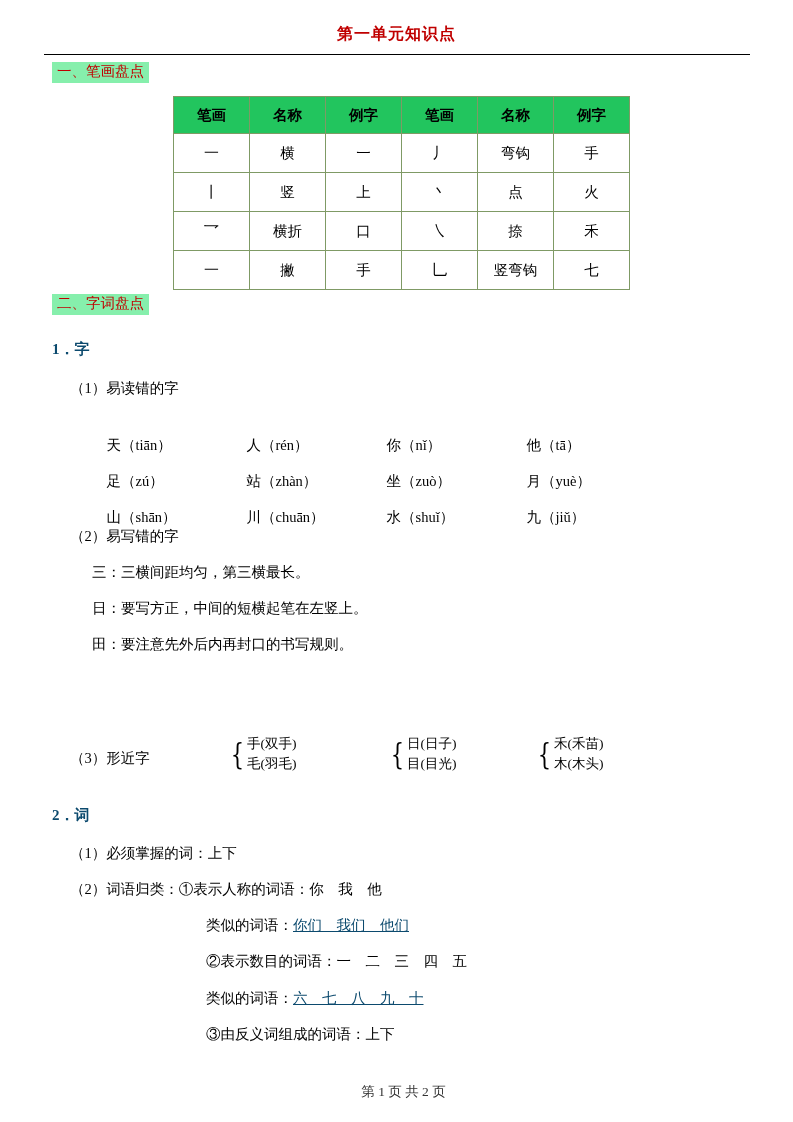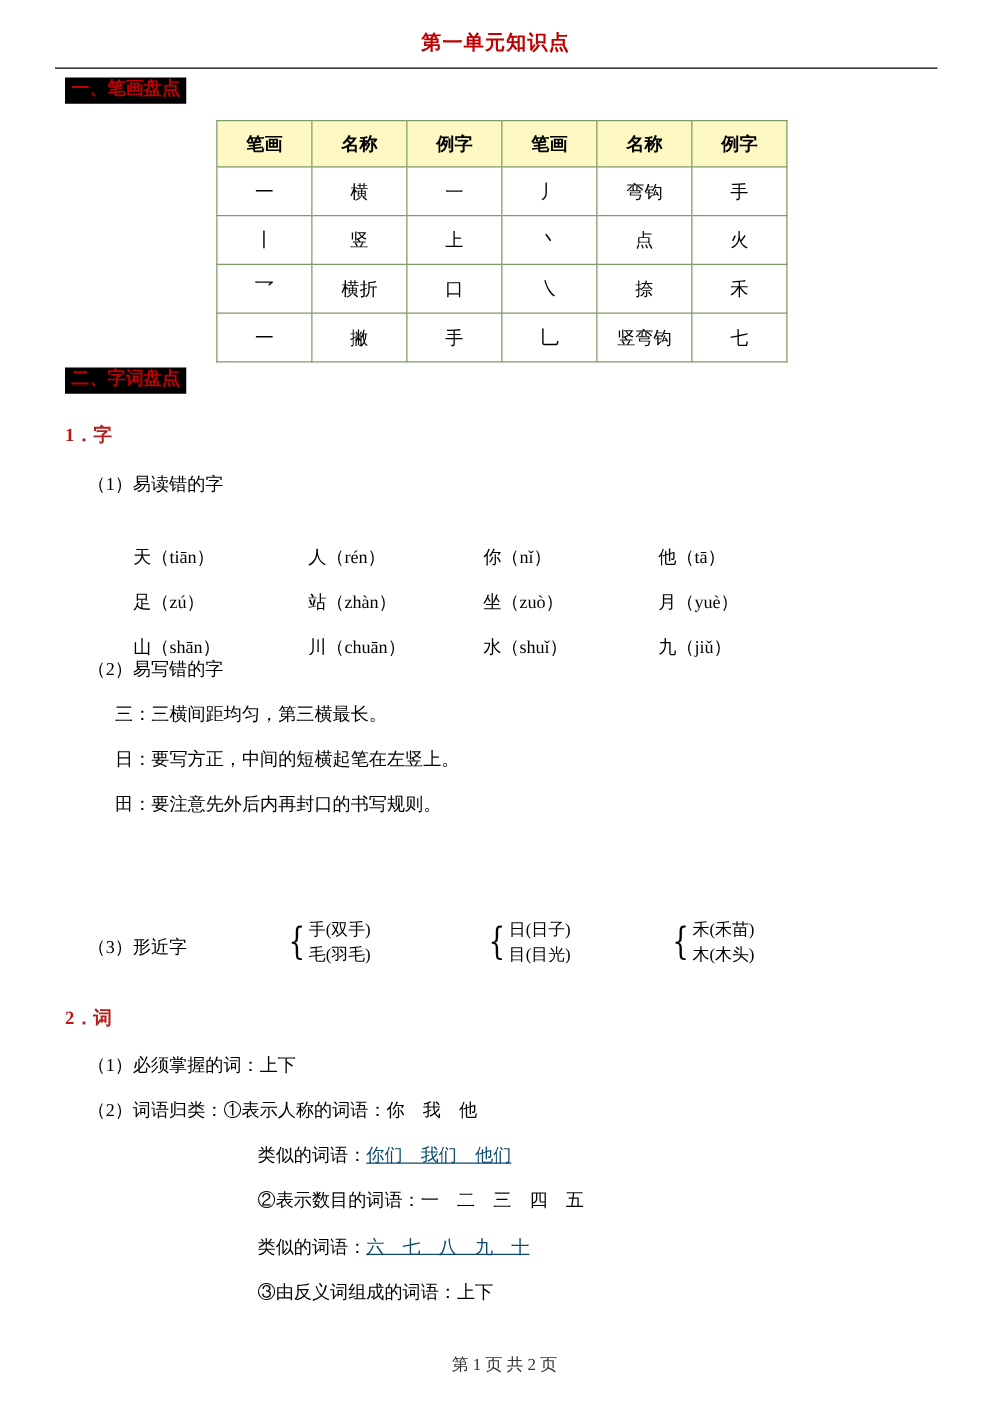--- a/index.html
+++ b/index.html
@@ -35,23 +35,23 @@
   }
   .title-rule {
     width: 706px;
     margin: 9px auto 0 auto;
     border-bottom: 1.2px solid #000;
   }
 
   
   .section-head {
     display: inline-block;
-    background: #000000;
+    background: #86efac;
     color: #c00000;
-    font-weight: bold;
+    font-weight: normal;
     font-size: 14.5px;
     padding: 2px 5px 3px 5px;
     line-height: 1.1;
   }
   .sec1 { position: absolute; left: 52px; top: 62px; }
   .sec2 { position: absolute; left: 52px; top: 294px; }
 
   
   .stroke-table {
     position: absolute;
@@ -63,34 +63,34 @@
   .stroke-table td, .stroke-table th {
     border: 1px solid #7f9a65;
     width: 75px;
     height: 38px;
     text-align: center;
     vertical-align: middle;
     font-weight: normal;
     padding: 0;
   }
   .stroke-table thead th {
-    background: #fef9c3;
+    background: #22c55e;
     font-weight: bold;
     height: 36px;
   }
   .glyph {
     font-family: "DejaVu Sans", "Liberation Sans", sans-serif;
     font-size: 15px;
   }
 
   
   .txt { position: absolute; font-size: 14.5px; line-height: 1.2; white-space: pre; }
   .red { color: #0c4a6e; text-decoration: underline; }
 
-  .lvl1 { left: 52px; font-size: 15px; color: #b91c1c; font-weight: bold; }
+  .lvl1 { left: 52px; font-size: 15px; color: #0c4a6e; font-weight: bold; }
   .lvl2 { left: 70px; }
   .lvl3 { left: 92px; }
 
   
   .pyrow { position: absolute; left: 92px; white-space: pre; font-size: 14.5px; }
   .pyrow span.cell { display: inline-block; width: 140px; }
   .py { font-family: "Liberation Serif", serif; }
 
   
   .brace-group { position: absolute; font-size: 13.5px; }

